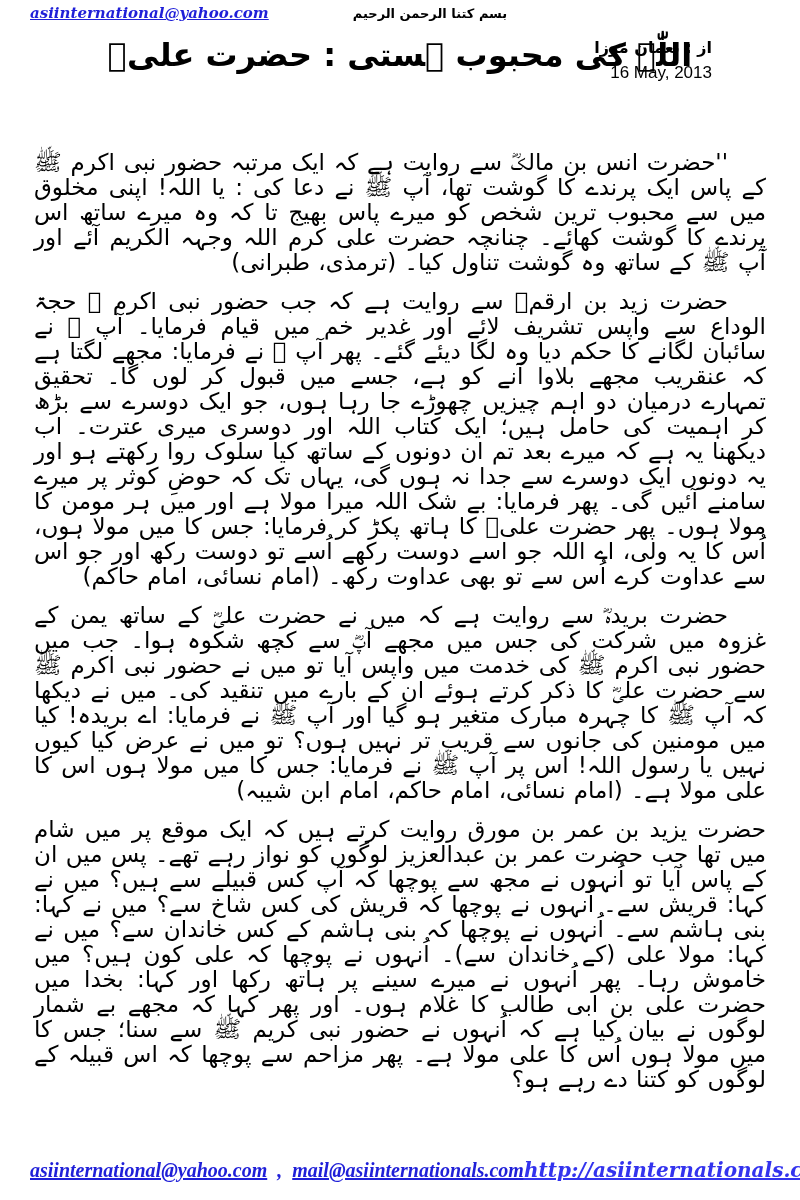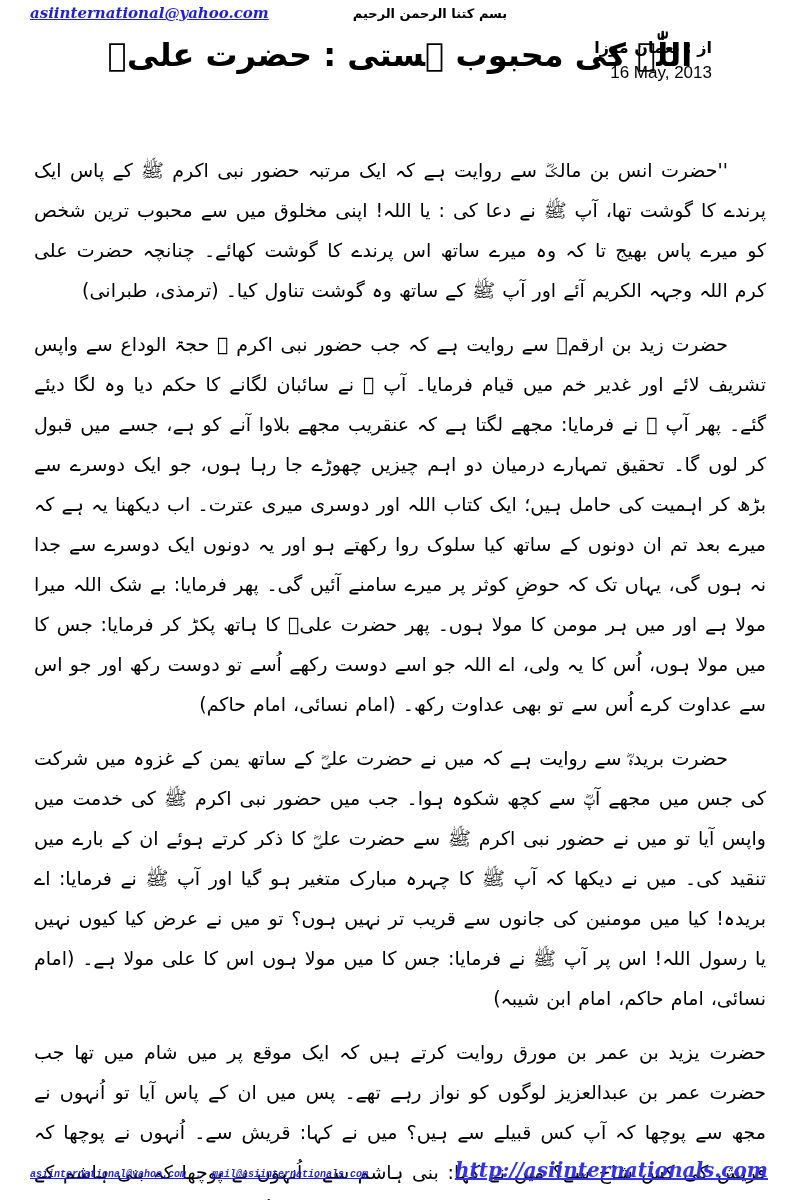--- a/index.html
+++ b/index.html
@@ -70,41 +70,41 @@
     margin-top:6px;
     white-space:nowrap;
   }
   
   .body-text{
     padding:28px 34px 0 34px;
   }
   .para{
     direction:rtl;
     text-align:justify;
-    font-size:19px;
-    line-height:40px;
+    font-size:23px;
+    line-height:25px;
     margin:0 0 14px 0;
     word-spacing:1px;
   }
   .para.indent{ text-indent:38px; }
   
   .footer{
     position:absolute;
     left:0;right:0;
     bottom:18px;
     display:flex;
     justify-content:space-between;
     align-items:baseline;
     padding:0 32px 0 30px;
   }
   .footer-left{
-    font-family:Liberation Mono, monospace;
+    font-family:Liberation Serif, serif;
     font-style:italic;
     font-weight:bold;
-    font-size:10px;
+    font-size:20px;
     color:#1f1fd8;
     white-space:nowrap;
   }
   .footer-left a,.footer-left span{color:#1f1fd8;}
   .footer-email{ text-decoration:underline; cursor:pointer; }
   .footer-sep{ margin:0 10px; text-decoration:none; }
   .footer-url{
     font-family:"DejaVu Serif",serif;
     font-style:italic;
     font-weight:bold;

